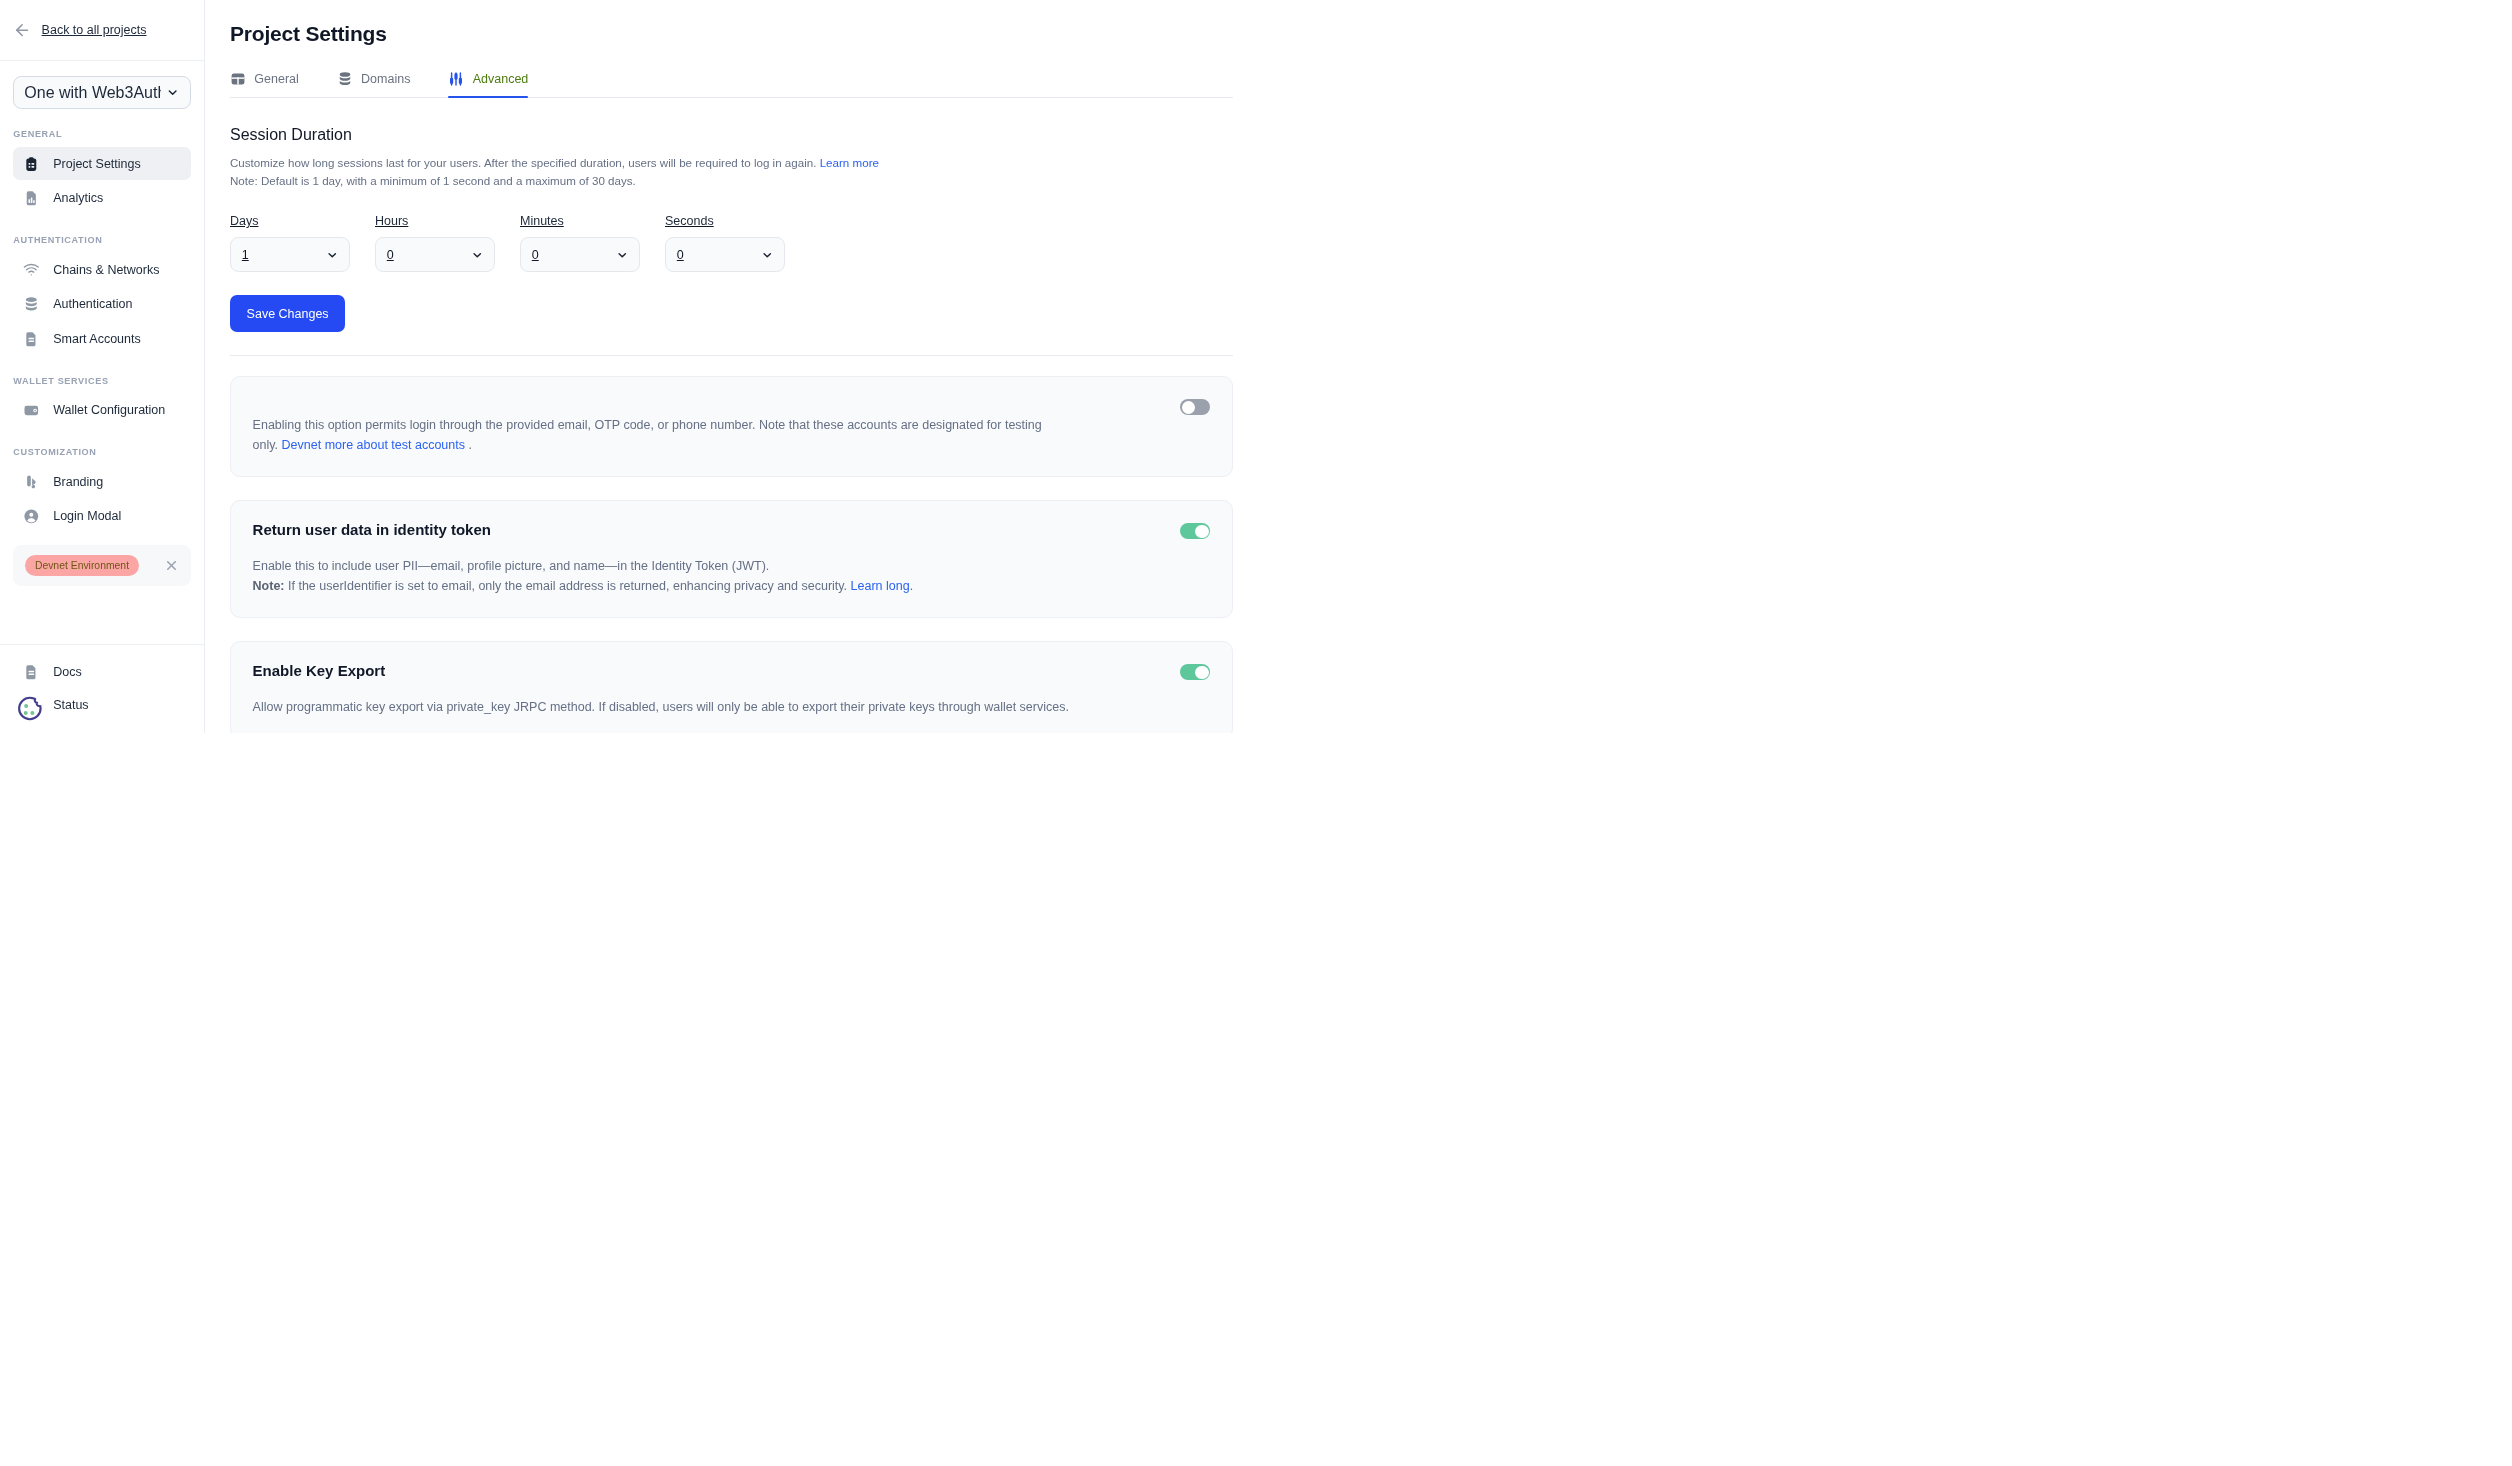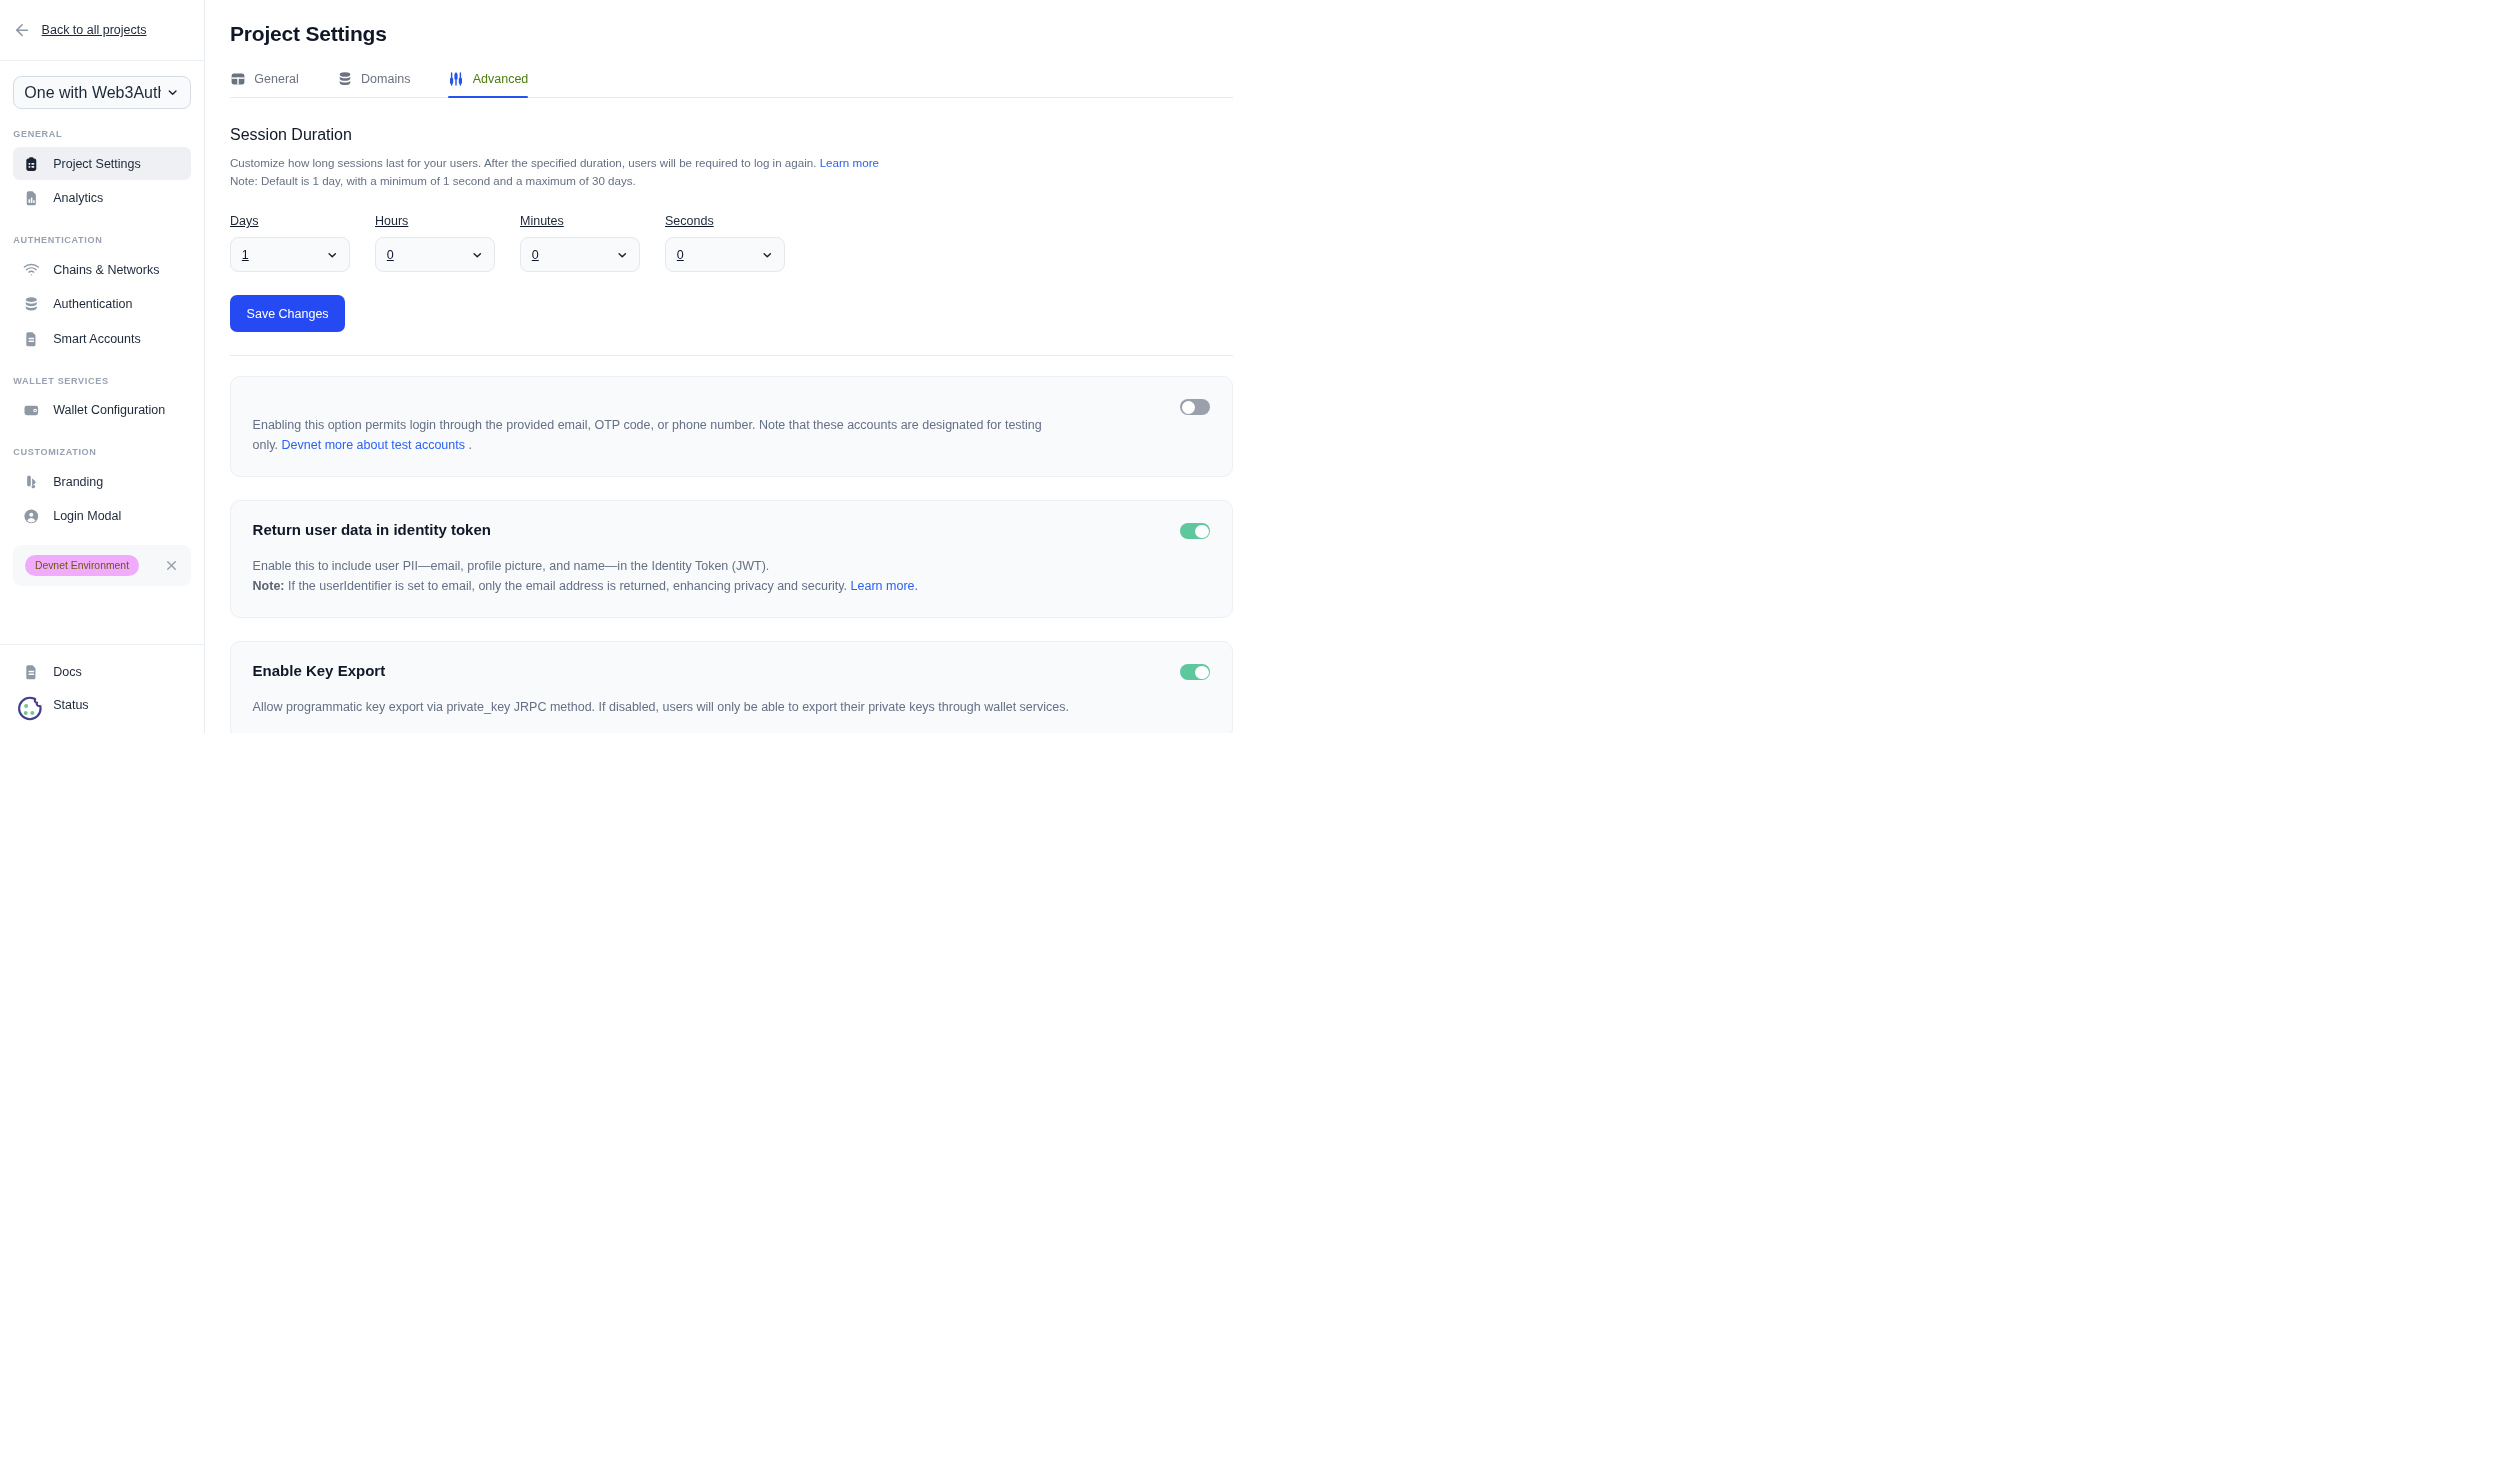--- a/index.html
+++ b/index.html
@@ -22,21 +22,21 @@
   .project-select-value { flex:1; font-size:16px; color:#1d2939; white-space:nowrap; overflow:hidden; }
   .nav { padding:0 13.3px; flex:1; overflow:hidden; }
   .nav-label { font-size:9.1px; font-weight:700; letter-spacing:0.07em; color:#98a2b3; margin:20px 0 8.3px; }
   .nav-item { height:33px; border-radius:6.6px; display:flex; align-items:center; gap:13.3px;
               padding:0 10px; font-size:12.5px; font-weight:500; color:#1d2939; cursor:pointer; margin:1.7px 0; }
   .nav-item.active { background:#eef0f3; }
   .nav-item .ic { width:16.6px; height:16.6px; display:flex; align-items:center; justify-content:center; color:#8f98a5; }
   .nav-item.active .ic { color:#1b2433; }
   .devnet-card { margin-top:12.5px; background:#f7f8fa; border-radius:8.3px; height:41px;
                  display:flex; align-items:center; justify-content:space-between; padding:0 11.6px; }
-  .devnet-pill { background:#f0abfc; color:#6e5713; font-size:10.4px; font-weight:500;
+  .devnet-pill { background:#fca5a5; color:#6e5713; font-size:10.4px; font-weight:500;
                  padding:5px 10px; border-radius:11.6px; }
   .devnet-close { width:15px; height:15px; color:#98a1ad; cursor:pointer; display:flex; align-items:center; }
   .sidebar-footer { border-top:0.8px solid #edf0f3; padding:10px 13.3px 11.6px; }
   .footer-item { height:33px; display:flex; align-items:center; gap:13.3px; padding:0 10px;
                  font-size:12.5px; font-weight:500; color:#1d2939; cursor:pointer; }
   .footer-item .ic { width:16.6px; height:16.6px; color:#8f98a5; }
   .cookie-wrap { width:16.6px; height:16.6px; position:relative; }
   .cookie-wrap svg { position:absolute; left:-8.3px; top:-5px; }
   
   main { flex:1; padding:21.6px 23px 0 25px; overflow:hidden; }
@@ -345,21 +345,21 @@
   </div>
 
   
   <div class="card">
     <h3 class="card-title">Return user data in identity token</h3>
     <div class="toggle on">
         <span class="knob"></span>
       </div>
     <p class="card-desc">
       <span>Enable this to include user PII—email, profile picture, and name—in the Identity Token (JWT).</span><br>
-      <span class="note-bold">Note:</span><span> If the userIdentifier is set to email, only the email address is returned, enhancing privacy and security. </span><a class="link">Learn more.</a>
+      <span class="note-bold">Note:</span><span> If the userIdentifier is set to email, only the email address is returned, enhancing privacy and security. </span><a class="link">Learn long.</a>
     </p>
   </div>
 
   
   <div class="card">
     <h3 class="card-title">Enable Key Export</h3>
     <div class="toggle on">
         <span class="knob"></span>
       </div>
     <p class="card-desc">

